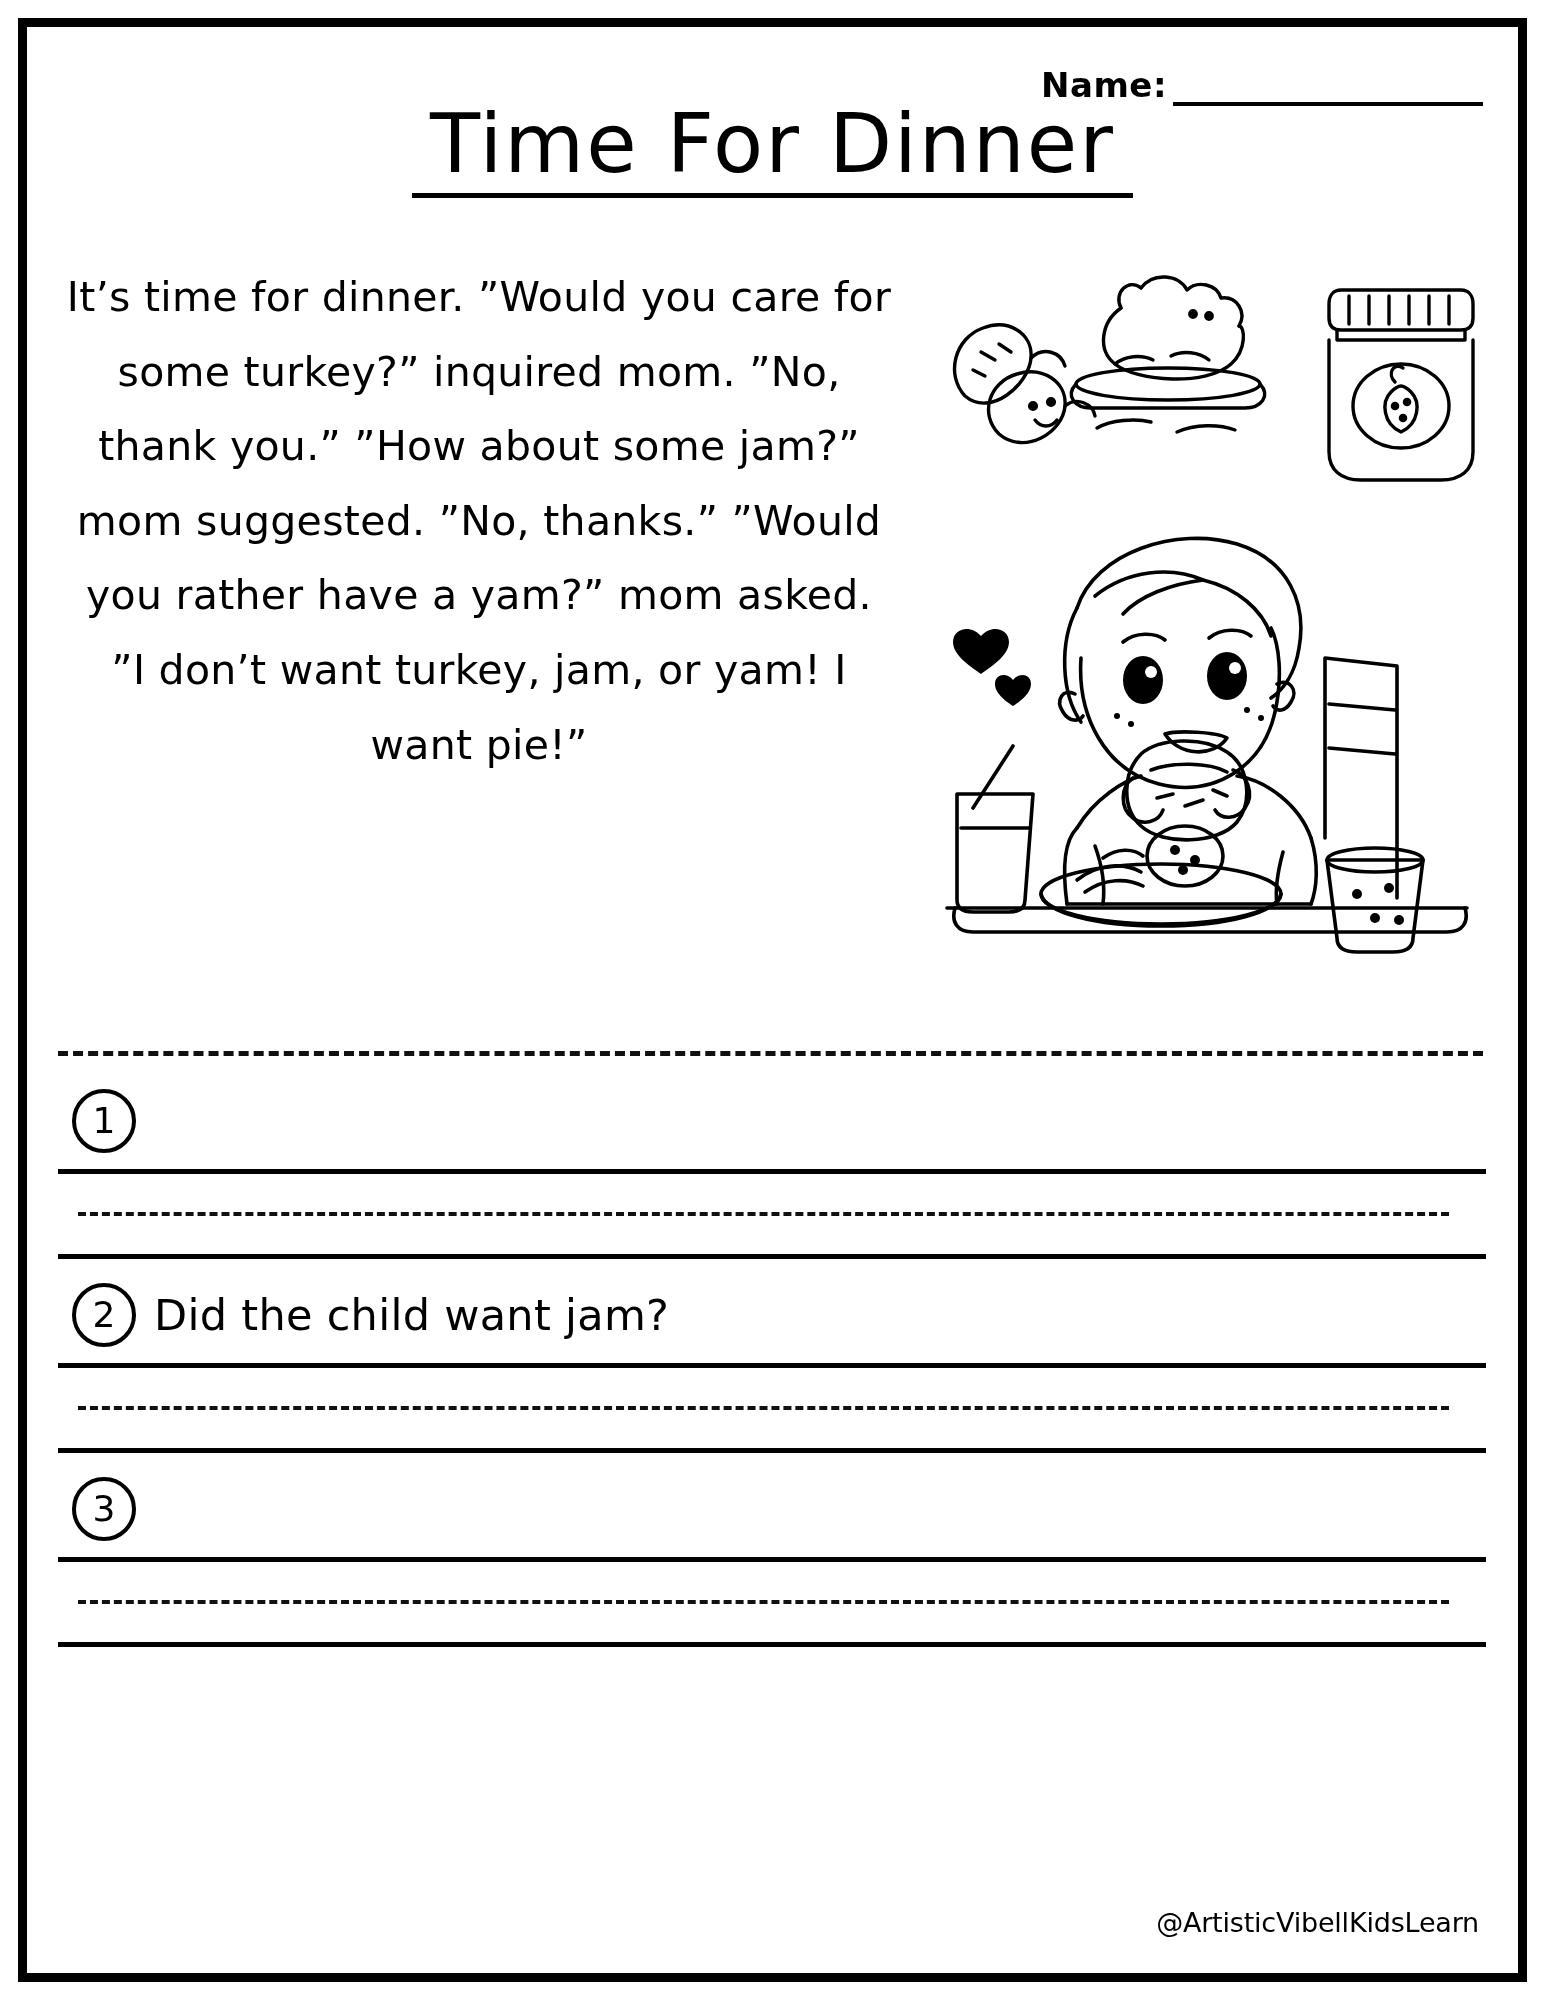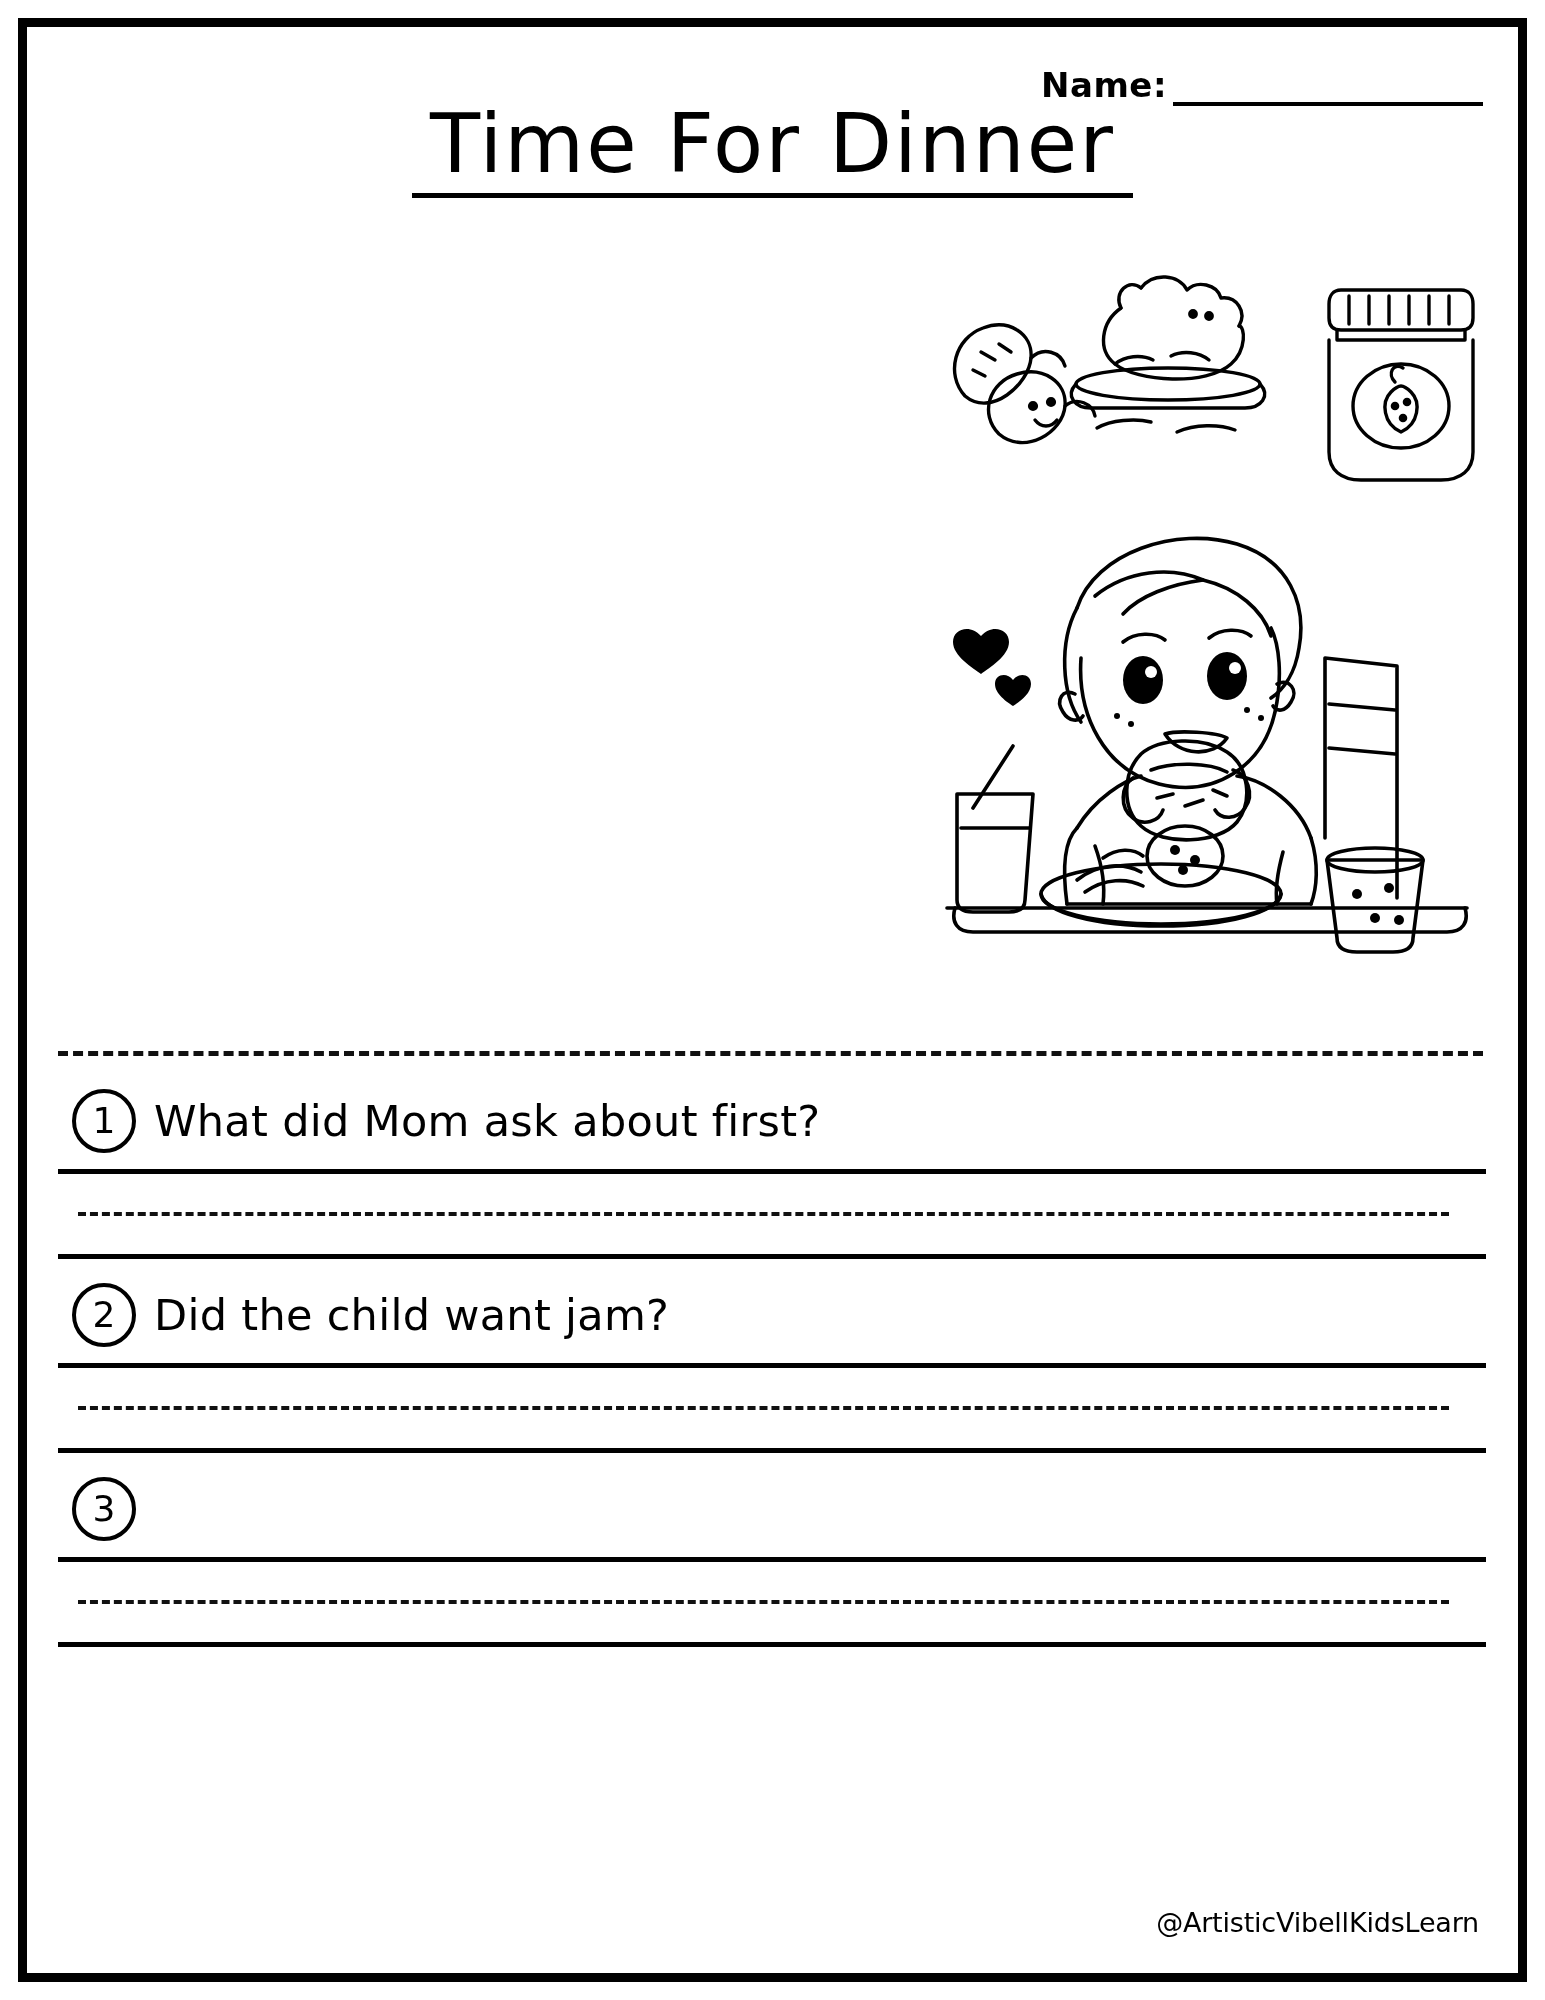--- a/index.html
+++ b/index.html
@@ -186,20 +186,23 @@
 
     <div class="name-row">
       <span class="name-label">Name:</span>
       <span class="name-blank"></span>
     </div>
 
     <div class="title-wrap">
       <span class="title">Time For Dinner</span>
     </div>
 
+    <div class="story">
+      <p>It’s time for dinner. ”Would you care for some turkey?” inquired mom. ”No, thank you.” ”How about some jam?” mom suggested. ”No, thanks.” ”Would you rather have a yam?” mom asked. ”I don’t want turkey, jam, or yam! I want pie!”</p>
+    </div>
 
     <div class="art-top">
       <svg viewBox="0 0 560 250" width="560" height="250" fill="none" stroke="#000" stroke-width="3.4" stroke-linecap="round" stroke-linejoin="round">
 
         <g>
           <path d="M196 52 C188 36 204 22 216 32"></path>
           <path d="M216 32 C228 16 254 18 262 34 C272 24 292 28 296 42 C312 40 322 56 314 70"></path>
           <path d="M196 52 C176 66 172 94 190 108 C212 126 282 130 306 108 C322 94 320 70 314 70"></path>
           <path d="M190 108 C200 100 216 98 228 104"></path>
           <path d="M246 100 C258 94 274 96 284 104"></path>
@@ -323,21 +326,20 @@
       </svg>
     </div>
 
     <div class="divider"></div>
 
     <div class="questions">
 
       <div class="q-block">
         <div class="q-row">
           <span class="q-num">1</span>
-          <span class="q-text">What did Mom ask about first?</span>
         </div>
         <div class="answer-lines">
           <div class="rule-solid"></div>
           <div class="rule-dashed"></div>
           <div class="rule-solid"></div>
         </div>
       </div>
 
       <div class="q-block">
         <div class="q-row">

